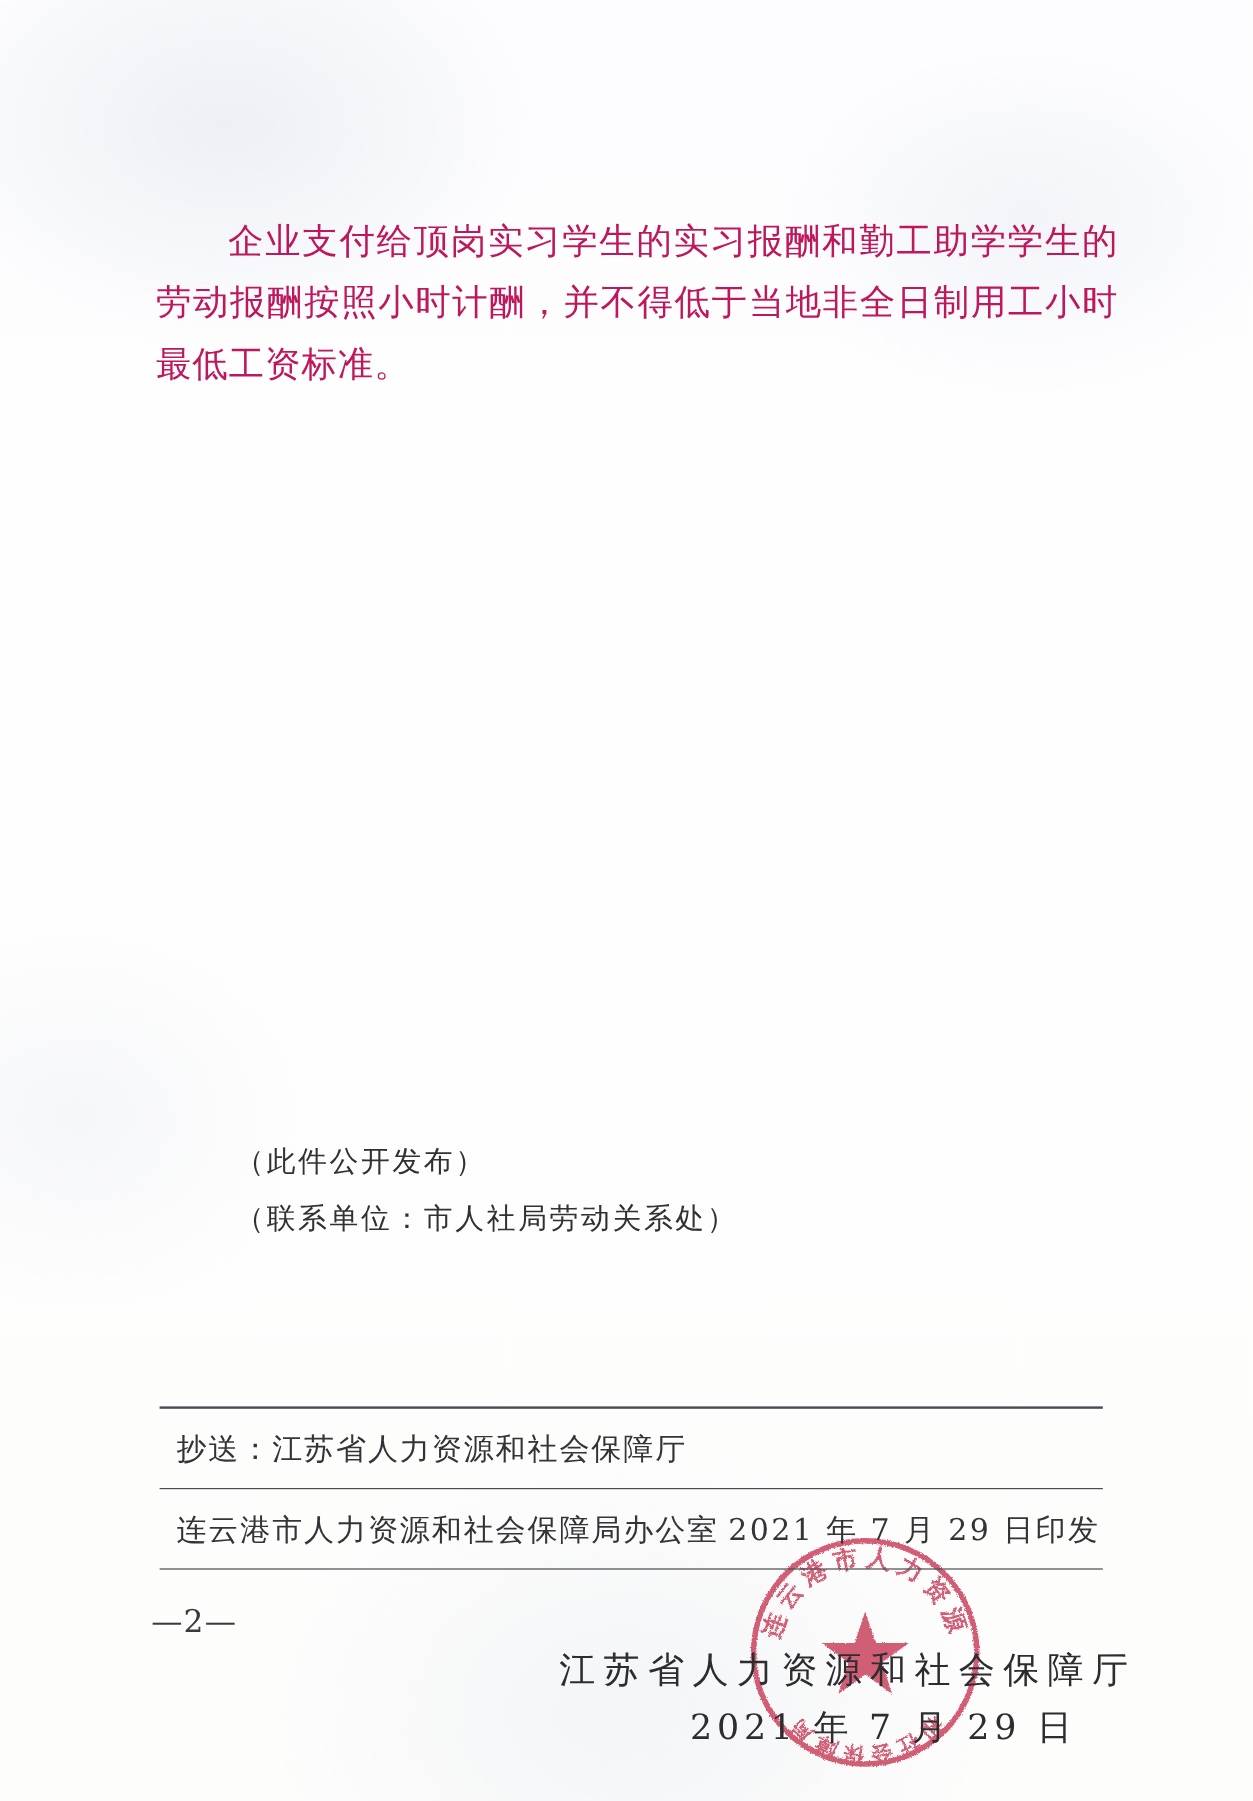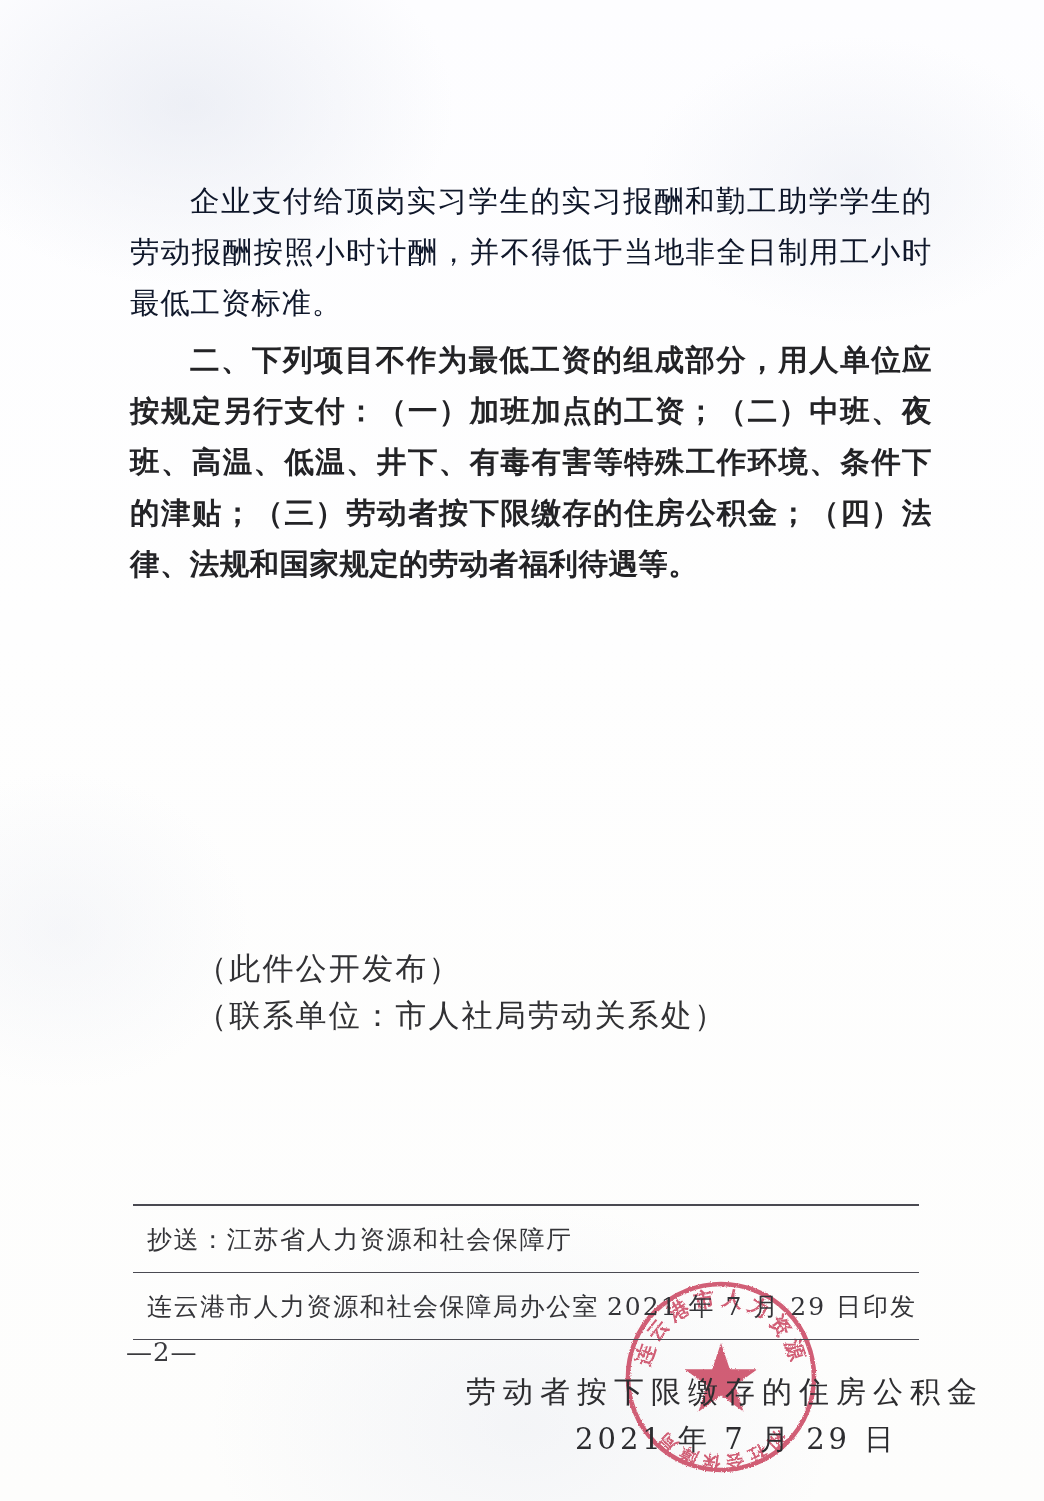--- a/index.html
+++ b/index.html
@@ -42,21 +42,21 @@
   }
 
   .para {
     margin: 0 0 6px 0;
     font-size: 29.5px;
     line-height: 51px;
     letter-spacing: 0.8px;
     text-align: justify;
     text-align-last: left;
     text-indent: 60px;
-    color: #0f172a;
+    color: #be185d;
   }
 
   .para.strong {
     font-weight: 700;
     color: #232326;
     letter-spacing: 0.4px;
   }
 
   .para.p2 { margin-top: 3px; }
 
@@ -103,34 +103,33 @@
 
   
   .notes {
     position: absolute;
     left: 196px;
     top: 945px;
     width: 600px;
   }
 
   .note-line {
-    font-size: 31px;
+    font-size: 24px;
     line-height: 47px;
     letter-spacing: 2.2px;
     color: #313134;
     white-space: nowrap;
   }
 
   
   .footer-table {
     position: absolute;
     left: 133px;
     top: 1172px;
     width: 786px;
-    margin-top: 32px;
   }
 
   .rule {
     width: 100%;
     height: 0;
     border-top: 2px solid #4a4a52;
   }
   .rule.thin { border-top-width: 1.6px; }
 
   .footer-row {
@@ -171,21 +170,20 @@
 </head>
 <body>
 
 <div id="page">
 
   <div id="paper-texture"></div>
 
   <div class="body-block">
     <p class="para p1">企业支付给顶岗实习学生的实习报酬和勤工助学学生的劳动报酬按照小时计酬，并不得低于当地非全日制用工小时最低工资标准。</p>
 
-    <p class="para p2 strong">二、下列项目不作为最低工资的组成部分，用人单位应按规定另行支付：（一）加班加点的工资；（二）中班、夜班、高温、低温、井下、有毒有害等特殊工作环境、条件下的津贴；（三）劳动者按下限缴存的住房公积金；（四）法律、法规和国家规定的劳动者福利待遇等。</p>
   </div>
 
   <div class="sign-block">
 
     <div class="seal">
       <svg viewBox="0 0 200 200" xmlns="http://www.w3.org/2000/svg" aria-hidden="true">
         <defs>
           <path id="sealArcTop" d="M 28,100 A 72,72 0 0 1 172,100" fill="none"></path>
           <path id="sealArcBottom" d="M 172,108 A 72,72 0 0 1 28,108" fill="none"></path>
           <filter id="sealRough" x="-20%" y="-20%" width="140%" height="140%">
@@ -203,21 +201,21 @@
           </text>
           <text font-size="18" font-family="'DejaVu Sans','Liberation Sans',sans-serif" font-weight="700" fill="#c9405c" letter-spacing="4">
             <textPath href="#sealArcBottom" startOffset="50%" text-anchor="middle">和社会保障局</textPath>
           </text>
 
           <polygon fill="#c9405c" points="100,66 108.8,92.2 136.4,92.2 114.0,108.5 122.6,134.8 100,118.5 77.4,134.8 86.0,108.5 63.6,92.2 91.2,92.2"></polygon>
         </g>
       </svg>
     </div>
 
-    <div class="sign-name">劳动者按下限缴存的住房公积金</div>
+    <div class="sign-name">江苏省人力资源和社会保障厅</div>
 
     <div class="sign-date">2021 年 7 月 29 日</div>
   </div>
 
   <div class="notes">
     <div class="note-line">（此件公开发布）</div>
     <div class="note-line">（联系单位：市人社局劳动关系处）</div>
   </div>
 
   <div class="footer-table">

